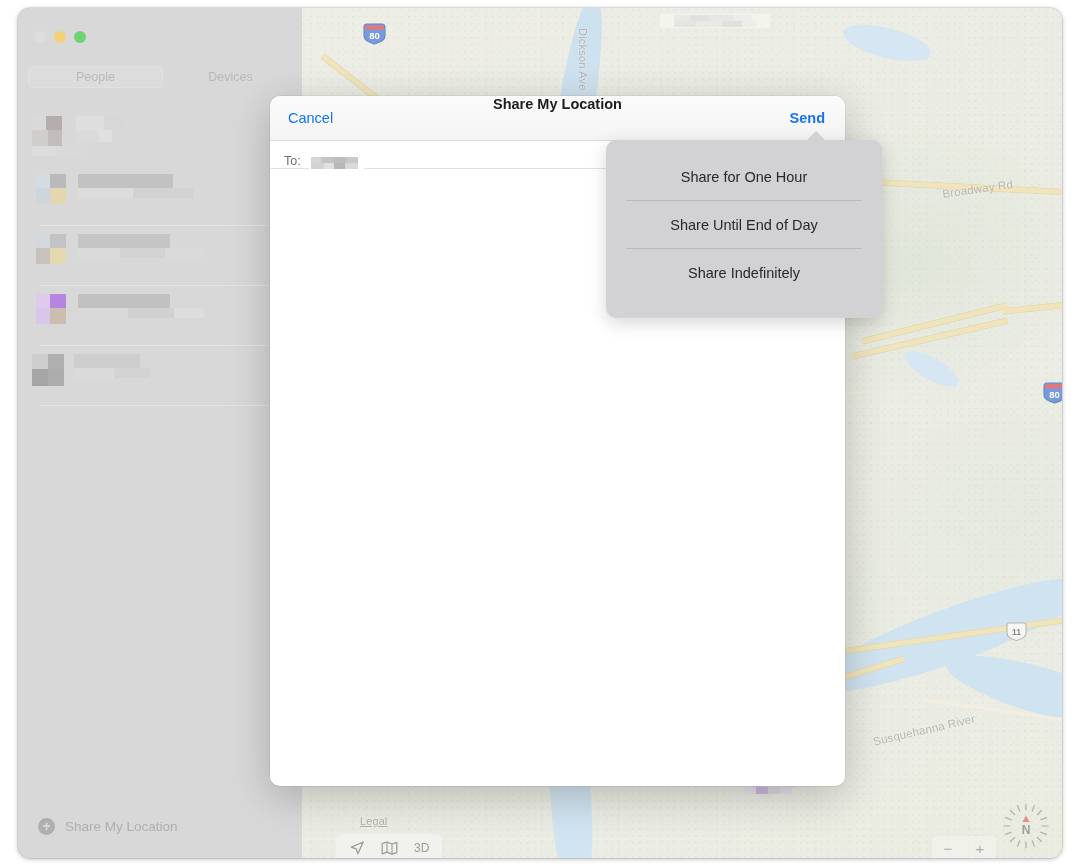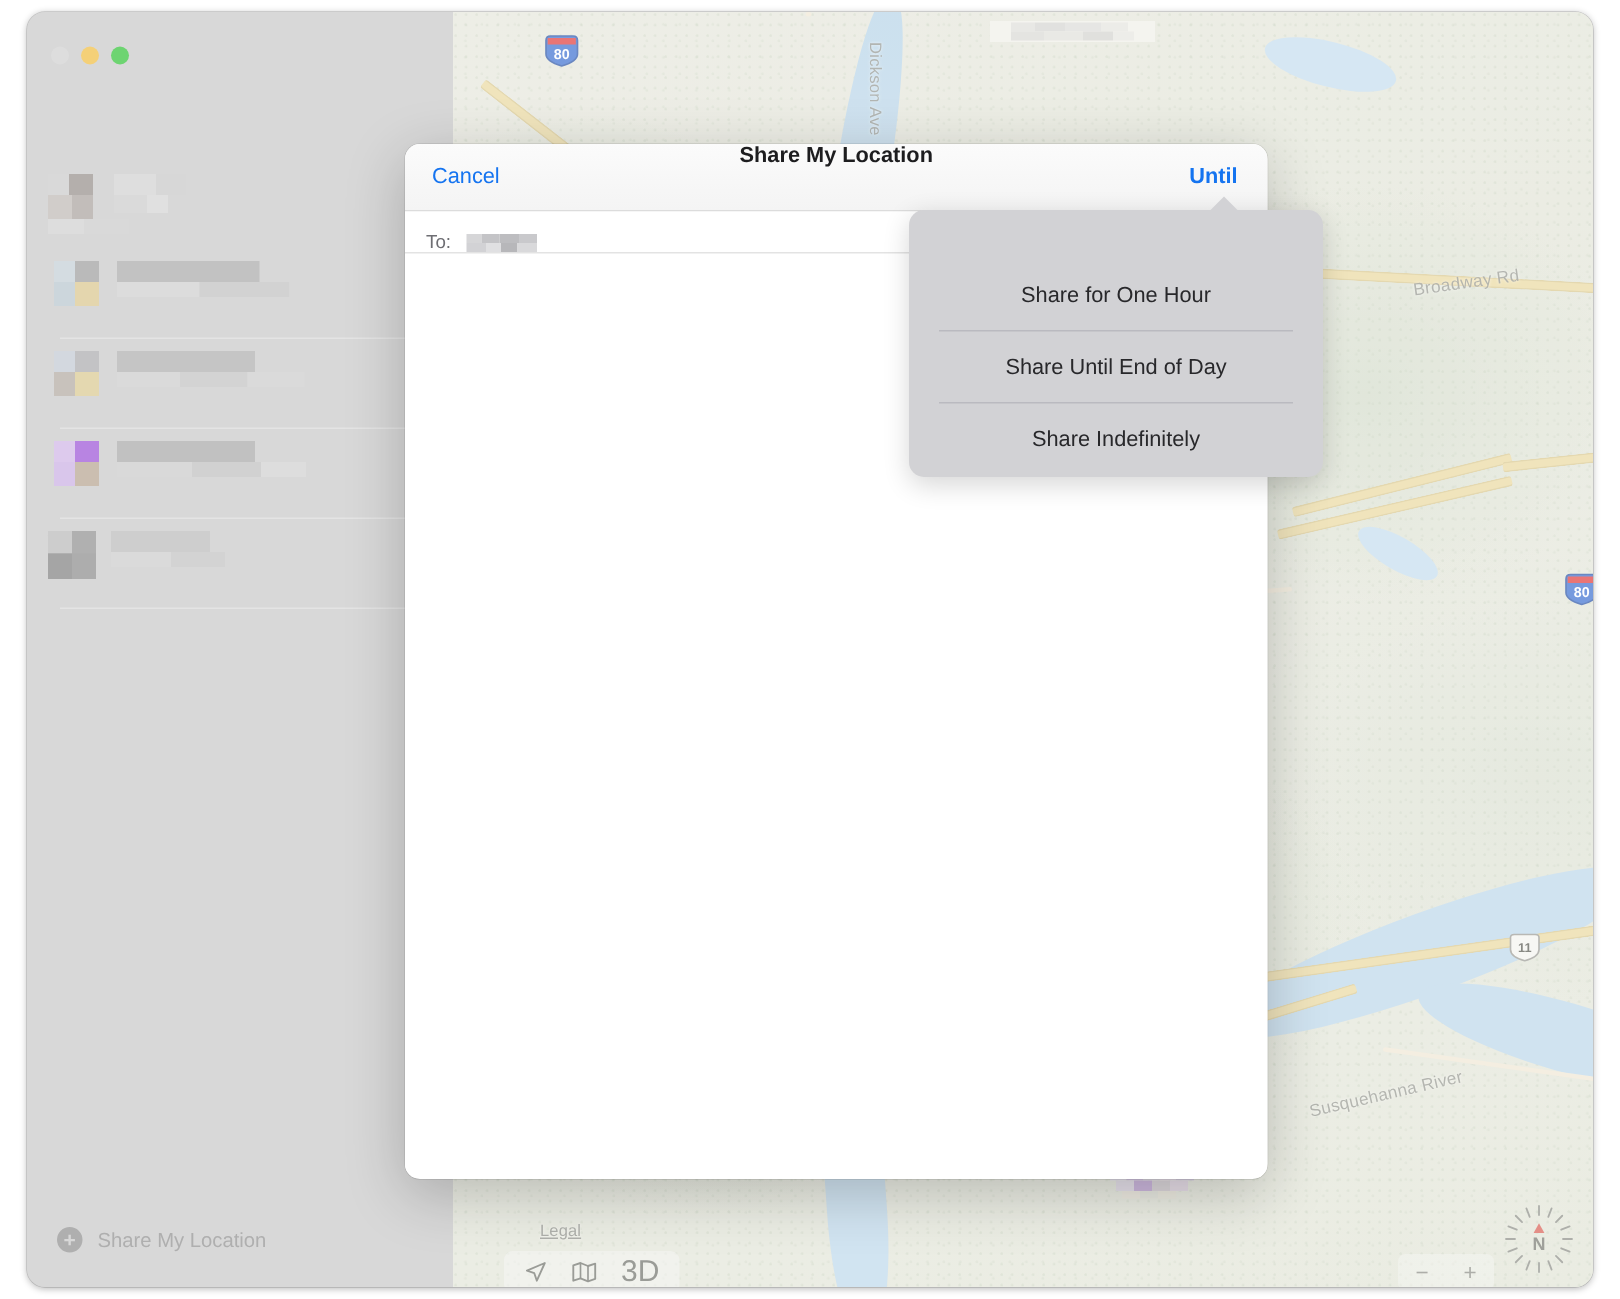--- a/index.html
+++ b/index.html
@@ -171,21 +171,21 @@
     height: 28px;
     display: flex; align-items: center;
     gap: 16px;
     padding: 0 13px;
     background: rgba(243,243,240,0.55);
     border-radius: 6px;
   }
   #map-toolbar .tb-item {
     display: flex; align-items: center; justify-content: center;
     color: #6f716b;
-    font-size: 20px;
+    font-size: 12px;
     font-weight: 500;
   }
 
   
   #zoom-control {
     position: absolute; right: 66px; top: 828px;
     width: 64px; height: 24px;
     background: rgba(243,243,240,0.45);
     border-radius: 5px;
     display: flex; align-items: center; justify-content: space-around;
@@ -310,21 +310,21 @@
     border-left: 10px solid transparent;
     border-right: 10px solid transparent;
     border-bottom: 10px solid #d2d2d5;
   }
   .pop-item {
     height: 47px;
     display: flex; align-items: center; justify-content: center;
     font-size: 14.5px;
     color: #28282b;
   }
-  #popover-inner { padding-top: 13px; margin-top: 20px; }
+  #popover-inner { padding-top: 13px; }
   .pop-sep { height: 1px; background: #babac0; margin: 0 20px; }
 </style>
 </head>
 <body>
 
 <div id="page">
   <div id="window">
 
     <div id="map">
       <div class="map-terrain"></div>
@@ -460,20 +460,24 @@
       </div>
     </div>
 
     <div id="sidebar">
       <div id="traffic-lights">
         <span class="tl" id="tl-close"></span>
         <span class="tl" id="tl-min"></span>
         <span class="tl" id="tl-max"></span>
       </div>
 
+      <div id="segmented">
+        <div class="seg active">People</div>
+        <div class="seg">Devices</div>
+      </div>
 
       <div id="contact-list">
         <div class="contact-row">
           <svg width="284" height="60" viewBox="0 0 284 60">
             <rect x="14" y="10" width="30" height="30" rx="3" fill="#b4aeaa"></rect>
             <rect x="14" y="10" width="14" height="14" fill="#c9c9c9"></rect>
             <rect x="28" y="10" width="16" height="14" fill="#948d88"></rect>
             <rect x="14" y="24" width="16" height="16" fill="#bdb8b3"></rect>
             <rect x="30" y="24" width="14" height="16" fill="#a8a19c"></rect>
             <rect x="58" y="10" width="28" height="14" fill="#d0d0d0"></rect>
@@ -546,21 +550,21 @@
         <span id="share-location-label">Share My Location</span>
       </div>
     </div>
 
     <div id="dim-overlay"></div>
 
     <div id="sheet">
       <div id="sheet-titlebar">
         <span id="sheet-cancel">Cancel</span>
         <span id="sheet-title">Share My Location</span>
-        <span id="sheet-send">Until</span>
+        <span id="sheet-send">Send</span>
       </div>
       <div id="to-row">
         <span id="to-label">To:</span>
         <span id="to-value-redact">
           <svg width="55" height="13" viewBox="0 0 55 13">
             <rect x="0" y="0" width="55" height="13" fill="#ffffff"></rect>
             <rect x="2" y="1" width="10" height="6" fill="#d6d6d8"></rect>
             <rect x="12" y="1" width="12" height="6" fill="#c4c4c7"></rect>
             <rect x="24" y="1" width="13" height="6" fill="#bdbdc0"></rect>
             <rect x="37" y="1" width="12" height="6" fill="#c9c9cc"></rect>

